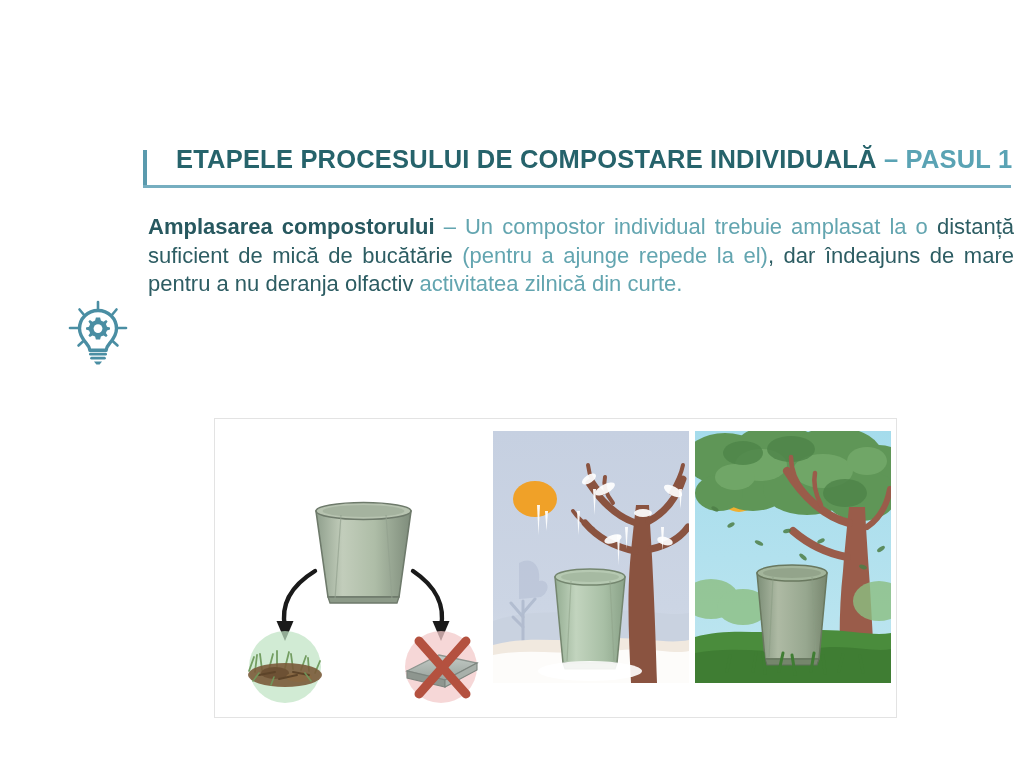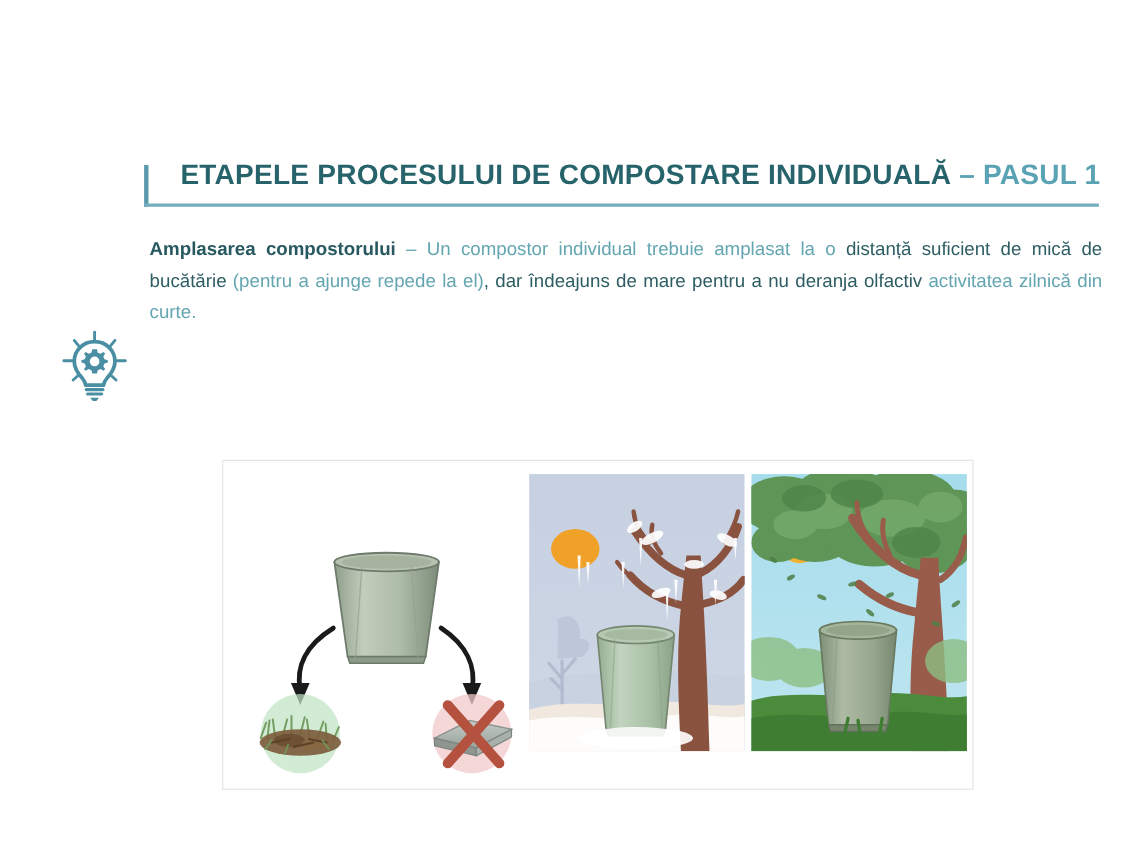--- a/index.html
+++ b/index.html
@@ -11,21 +11,21 @@
     height: 768px;
     background: #ffffff;
     font-family: "Liberation Sans", sans-serif;
     overflow: hidden;
     position: relative;
   }
 
   
   .slide {
     position: absolute;
-    left: 0; top: 0;
+    left: 12px; top: 0;
     width: 848px; height: 768px;
     background: #ffffff;
     border-radius: 25px;
   }
 
   
   .title-block {
     position: absolute;
     left: 131px;
     top: 142px;
@@ -60,21 +60,21 @@
     line-height: 34px;
   }
   .title-text .accent {
     color: #5aa3b4;
   }
 
   
   .para {
     position: absolute;
     color: #2d5d63;
-    font-size: 17px;
+    font-size: 22px;
     line-height: 28.5px;
     text-align: justify;
     text-justify: inter-word;
   }
   .para-1 {
     left: 136px;
     top: 213px;
     width: 866px;
   }
   .para-2 {

